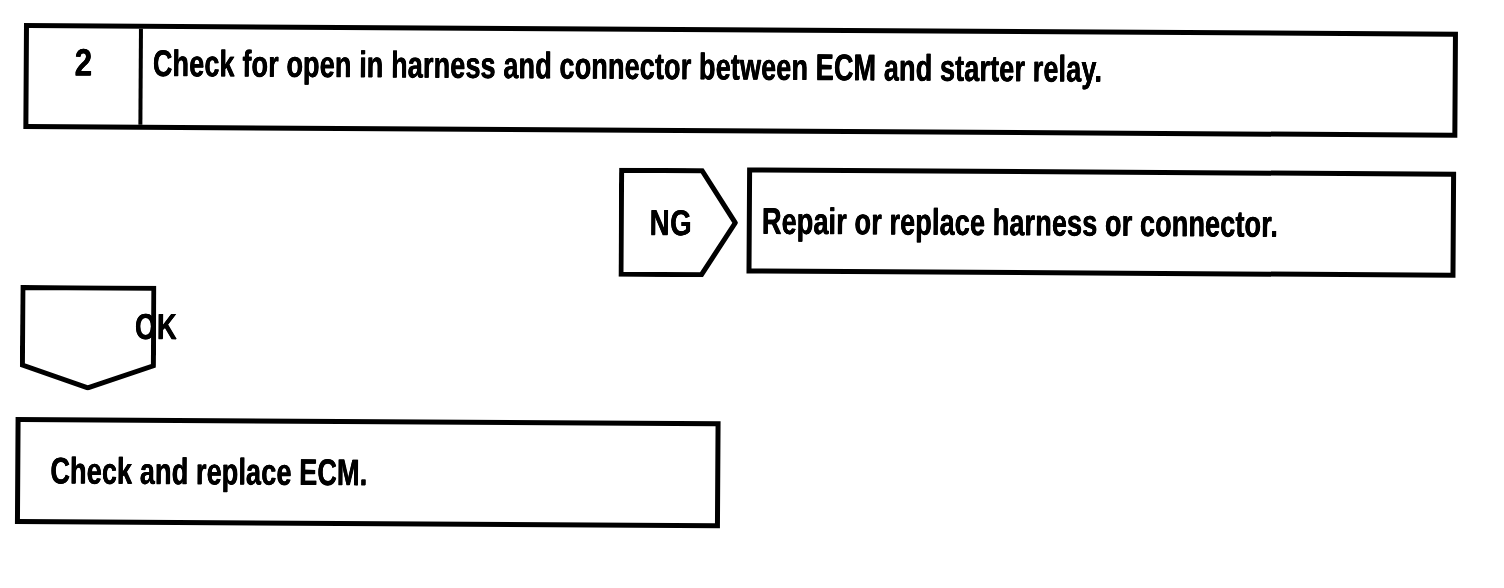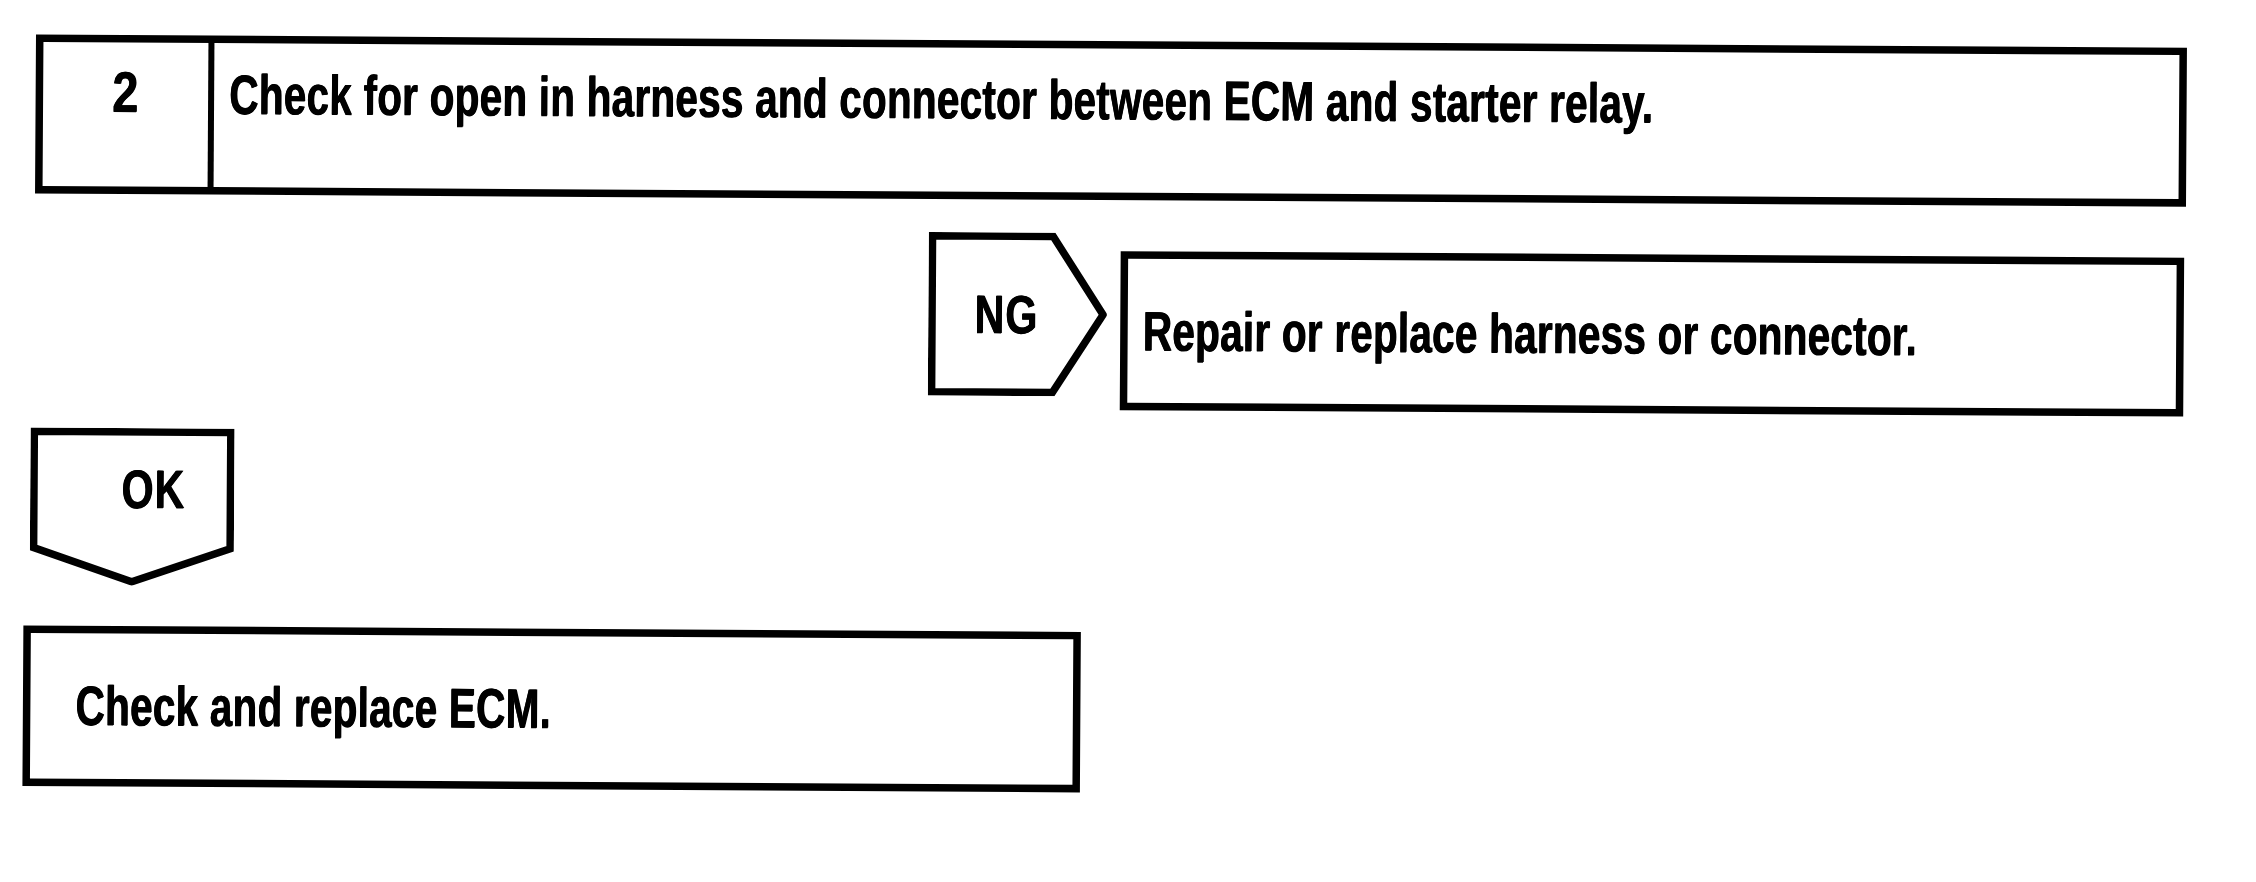--- a/index.html
+++ b/index.html
@@ -74,31 +74,31 @@
     position: absolute;
     display: flex;
     align-items: center;
     justify-content: center;
   }
   .shape-label .txt {
     font-size: 36px;
     transform: scaleX(0.76);
     letter-spacing: 1px;
   }
-  .ng-shape { left: 620px; top: 151px; width: 119px; height: 109px; }
+  .ng-shape { left: 620px; top: 164px; width: 119px; height: 109px; }
   .ng-shape .shape-label { left: 0; top: 0; width: 104px; height: 109px; }
   .ng-box {
     left: 748px; top: 163px;
     width: 709px; height: 106px;
     display: flex;
     align-items: center;
     padding-left: 10px;
   }
   .ok-shape { left: 22px; top: 285px; width: 136px; height: 105px; }
-  .ok-shape .shape-label { left: 0; top: 0; width: 164px; height: 82px; }
+  .ok-shape .shape-label { left: 0; top: 0; width: 164px; height: 82px; justify-content: flex-end; }
   .ok-box {
     left: 18px; top: 417px;
     width: 705px; height: 107px;
     display: flex;
     align-items: center;
     padding-left: 30px;
   }
 </style>
 </head>
 <body>

